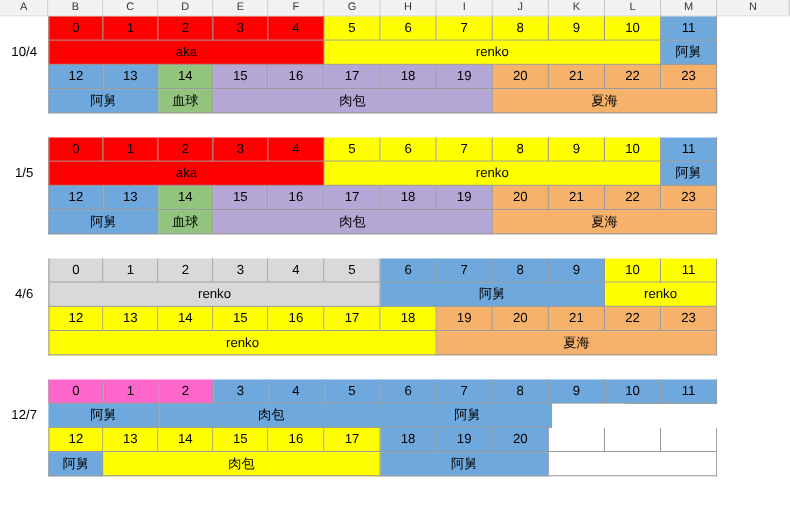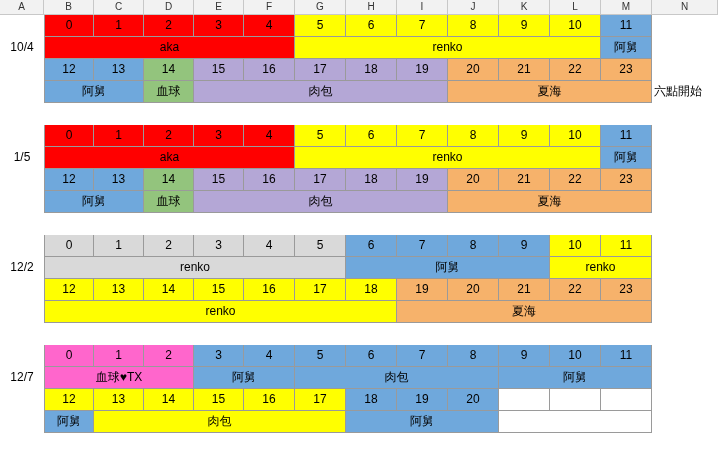--- a/index.html
+++ b/index.html
@@ -141,21 +141,20 @@
         <div class="cell" style="width: 51px; background: rgb(246, 178, 107);">22</div>
         <div class="cell" style="width: 51px; background: rgb(246, 178, 107);">23</div>
         <div class="tailtext" style="width: 66px;"></div>
       </div>
       <div class="row">
         <div class="label"></div>
         <div class="cell first" style="width: 100px; background: rgb(111, 168, 220);">阿舅</div>
         <div class="cell" style="width: 50px; background: rgb(147, 196, 125);">血球</div>
         <div class="cell" style="width: 254px; background: rgb(180, 167, 214);">肉包</div>
         <div class="cell" style="width: 204px; background: rgb(246, 178, 107);">夏海</div>
-        <div class="tailtext" style="width: 66px;">六點開始</div>
       </div>
       <div class="spacer" style="height: 22px;"></div>
       <div class="row">
         <div class="label"></div>
         <div class="cell first" style="width: 50px; background: rgb(255, 0, 0);">0</div>
         <div class="cell" style="width: 50px; background: rgb(255, 0, 0);">1</div>
         <div class="cell" style="width: 50px; background: rgb(255, 0, 0);">2</div>
         <div class="cell" style="width: 50px; background: rgb(255, 0, 0);">3</div>
         <div class="cell" style="width: 51px; background: rgb(255, 0, 0);">4</div>
         <div class="cell" style="width: 51px; background: rgb(255, 255, 0);">5</div>
@@ -209,21 +208,21 @@
         <div class="cell" style="width: 51px; background: rgb(217, 217, 217);">5</div>
         <div class="cell" style="width: 51px; background: rgb(111, 168, 220);">6</div>
         <div class="cell" style="width: 51px; background: rgb(111, 168, 220);">7</div>
         <div class="cell" style="width: 51px; background: rgb(111, 168, 220);">8</div>
         <div class="cell" style="width: 51px; background: rgb(111, 168, 220);">9</div>
         <div class="cell" style="width: 51px; background: rgb(255, 255, 0);">10</div>
         <div class="cell" style="width: 51px; background: rgb(255, 255, 0);">11</div>
         <div class="tailtext" style="width: 66px;"></div>
       </div>
       <div class="row">
-        <div class="label">12/2</div>
+        <div class="label">4/6</div>
         <div class="cell first" style="width: 302px; background: rgb(217, 217, 217);">renko</div>
         <div class="cell" style="width: 204px; background: rgb(111, 168, 220);">阿舅</div>
         <div class="cell" style="width: 102px; background: rgb(255, 255, 0);">renko</div>
         <div class="tailtext" style="width: 66px;"></div>
       </div>
       <div class="row">
         <div class="label"></div>
         <div class="cell first" style="width: 50px; background: rgb(255, 255, 0);">12</div>
         <div class="cell" style="width: 50px; background: rgb(255, 255, 0);">13</div>
         <div class="cell" style="width: 50px; background: rgb(255, 255, 0);">14</div>
@@ -256,21 +255,20 @@
         <div class="cell" style="width: 51px; background: rgb(111, 168, 220);">6</div>
         <div class="cell" style="width: 51px; background: rgb(111, 168, 220);">7</div>
         <div class="cell" style="width: 51px; background: rgb(111, 168, 220);">8</div>
         <div class="cell" style="width: 51px; background: rgb(111, 168, 220);">9</div>
         <div class="cell" style="width: 51px; background: rgb(111, 168, 220);">10</div>
         <div class="cell" style="width: 51px; background: rgb(111, 168, 220);">11</div>
         <div class="tailtext" style="width: 66px;"></div>
       </div>
       <div class="row">
         <div class="label">12/7</div>
-        <div class="cell first" style="width: 150px; background: rgb(255, 102, 204);">血球♥TX</div>
         <div class="cell" style="width: 101px; background: rgb(111, 168, 220);">阿舅</div>
         <div class="cell" style="width: 204px; background: rgb(111, 168, 220);">肉包</div>
         <div class="cell" style="width: 153px; background: rgb(111, 168, 220);">阿舅</div>
         <div class="tailtext" style="width: 66px;"></div>
       </div>
       <div class="row">
         <div class="label"></div>
         <div class="cell first" style="width: 50px; background: rgb(255, 255, 0);">12</div>
         <div class="cell" style="width: 50px; background: rgb(255, 255, 0);">13</div>
         <div class="cell" style="width: 50px; background: rgb(255, 255, 0);">14</div>

